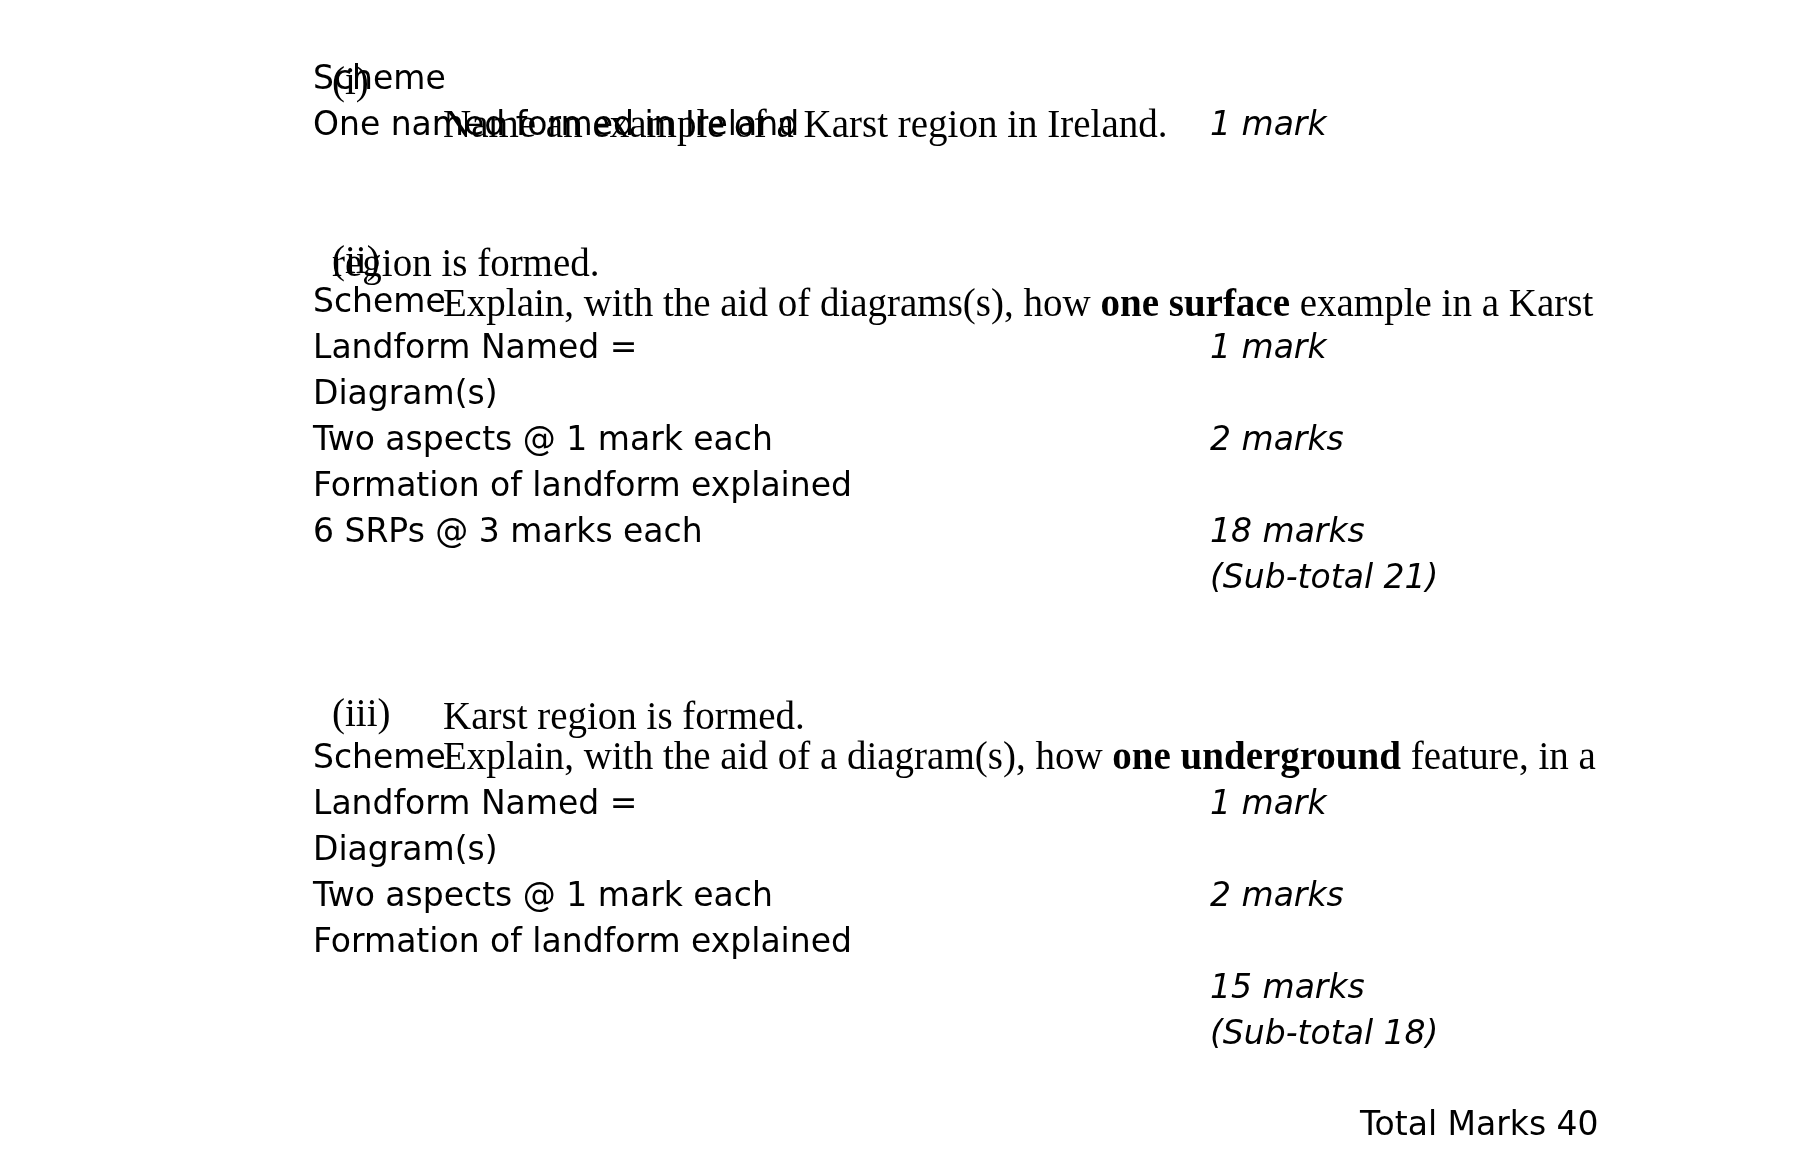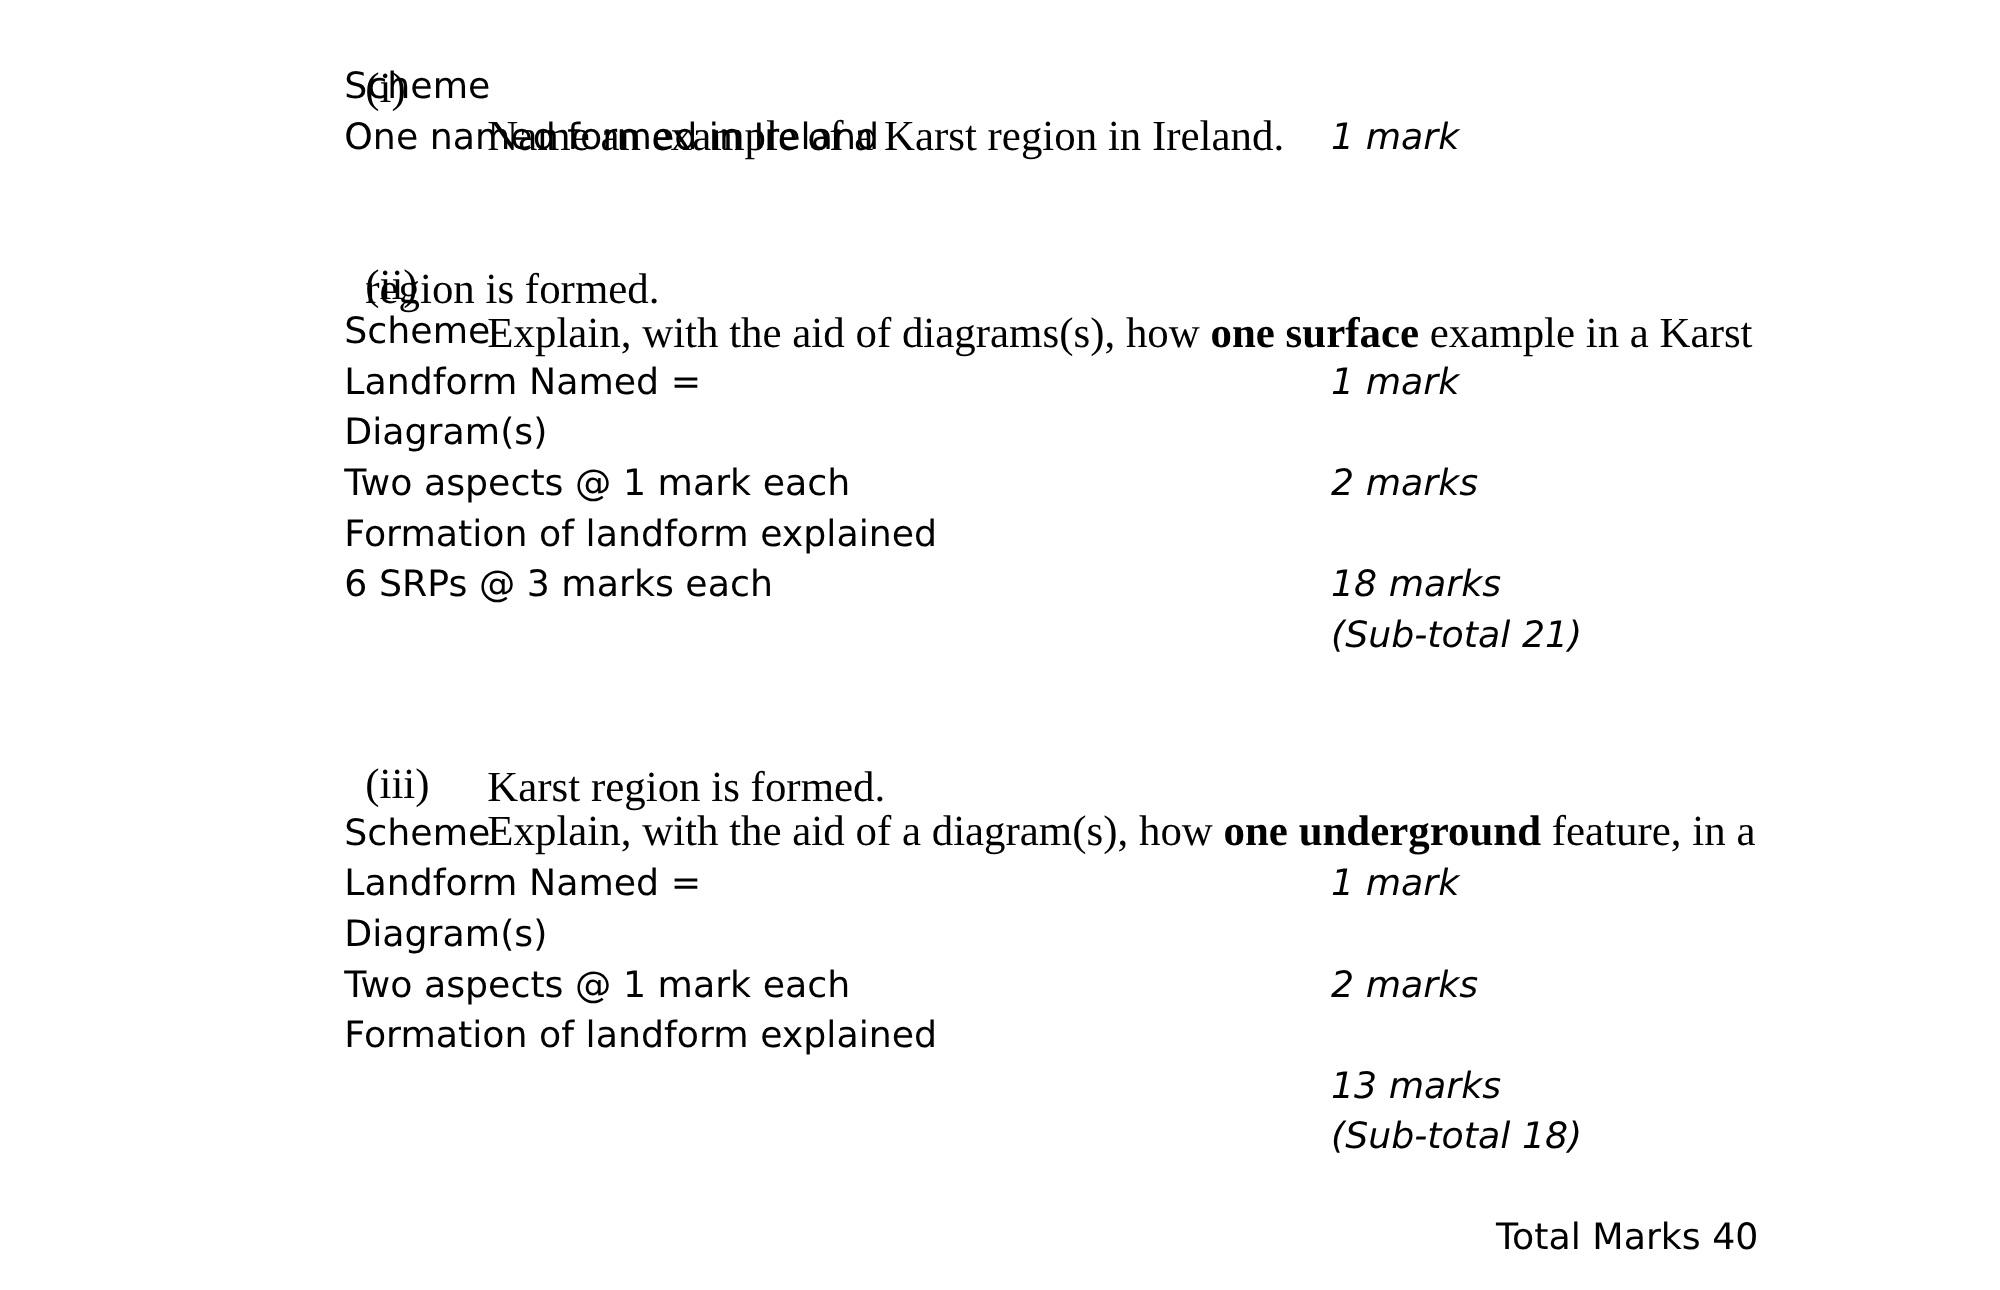--- a/index.html
+++ b/index.html
@@ -141,21 +141,21 @@
   </div>
   <div class="srow sans" style="top:877px">
     <span class="item">Two aspects @ 1 mark each</span>
     <span class="marks">2 marks</span>
   </div>
   <div class="srow sans" style="top:923px">
     <span class="item">Formation of landform explained</span>
     <span class="marks"></span>
   </div>
   <div class="srow sans" style="top:969px">
-    <span class="marks">13 marks</span>
+    <span class="marks">15 marks</span>
   </div>
   <div class="srow sans" style="top:1015px">
     <span class="item"></span>
     <span class="marks">(Sub-total 18)</span>
   </div>
 
   <div class="footer-total sans" style="top:1106px">Total Marks 40</div>
 
 </div>
 

